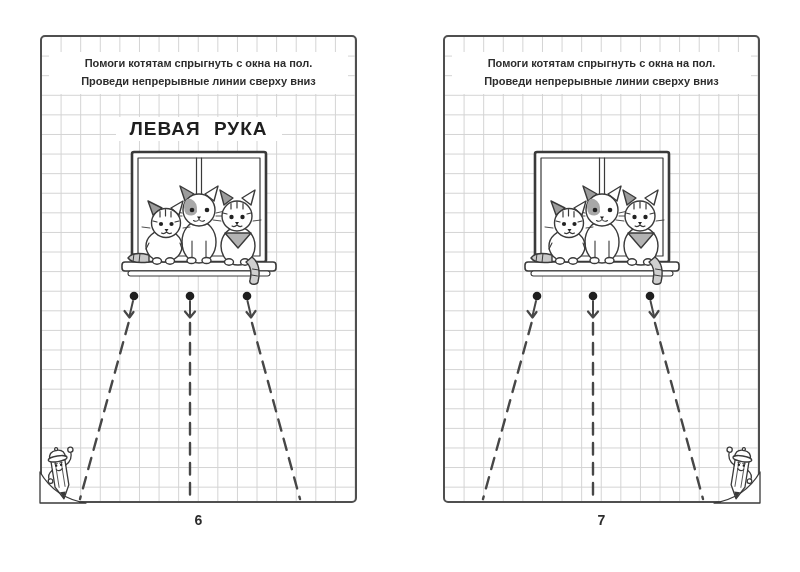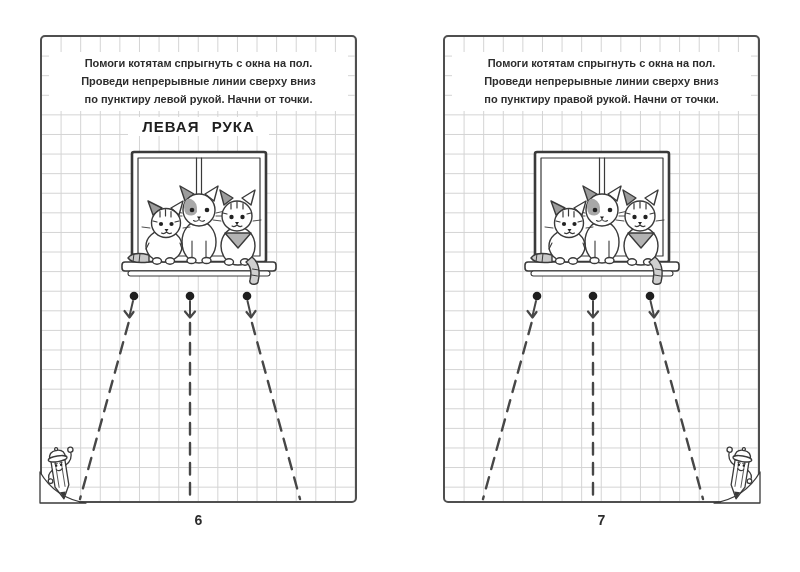--- a/index.html
+++ b/index.html
@@ -24,21 +24,21 @@
   }
 
   .instruction{
     position:absolute;top:15px;left:7px;right:7px;
     background:#fff;padding:3px 2px;text-align:center;
     font-size:11px;font-weight:600;line-height:1.62;color:#2d2d2d;
   }
   .heading{position:absolute;top:80px;left:0;right:0;text-align:center;}
   .heading span{
     display:inline-block;background:#fff;padding:1px 14px;
-    font-size:15px;font-weight:700;letter-spacing:1px;word-spacing:7px;color:#1f1f1f;
+    font-size:19px;font-weight:700;letter-spacing:1px;word-spacing:7px;color:#1f1f1f;
   }
 
   .illustration{position:absolute;top:112px;left:77px;width:160px;height:142px;}
   .tracing{position:absolute;top:250px;left:0;width:313px;height:214px;}
 
   .mascot{position:absolute;bottom:-3px;width:48px;height:62px;}
   .page-unit.left  .mascot{left:-3px;}
   .page-unit.right .mascot{right:-3px;transform:scaleX(-1);}
 
   .page-number{
@@ -147,21 +147,20 @@
   </defs>
 </svg>
 
 <div class="spread">
 
   <section class="page-unit left">
     <div class="page">
       <div class="instruction">
         <div>Помоги котятам спрыгнуть с окна на пол.</div>
         <div>Проведи непрерывные линии сверху вниз</div>
-        <div>по пунктиру левой рукой. Начни от точки.</div>
       </div>
       <div class="heading">
         <span>ЛЕВАЯ РУКА</span>
       </div>
       <svg class="illustration" viewBox="0 0 160 142">
           <use href="#g-kittens"></use>
         </svg>
       <svg class="tracing" viewBox="0 0 313 214">
           <use href="#g-trace"></use>
         </svg>
@@ -170,21 +169,20 @@
         </svg>
     </div>
     <div class="page-number">6</div>
   </section>
 
   <section class="page-unit right">
     <div class="page">
       <div class="instruction">
         <div>Помоги котятам спрыгнуть с окна на пол.</div>
         <div>Проведи непрерывные линии сверху вниз</div>
-        <div>по пунктиру правой рукой. Начни от точки.</div>
       </div>
       <svg class="illustration" viewBox="0 0 160 142">
           <use href="#g-kittens"></use>
         </svg>
       <svg class="tracing" viewBox="0 0 313 214">
           <use href="#g-trace"></use>
         </svg>
       <svg class="mascot" viewBox="0 0 48 62">
           <use href="#g-mascot"></use>
         </svg>

